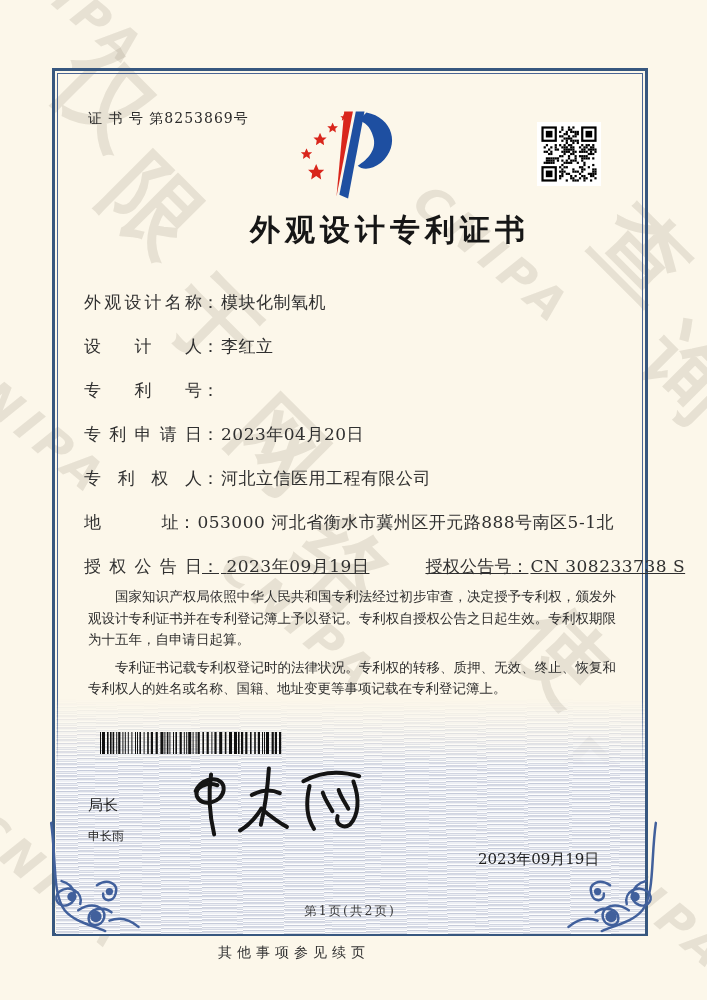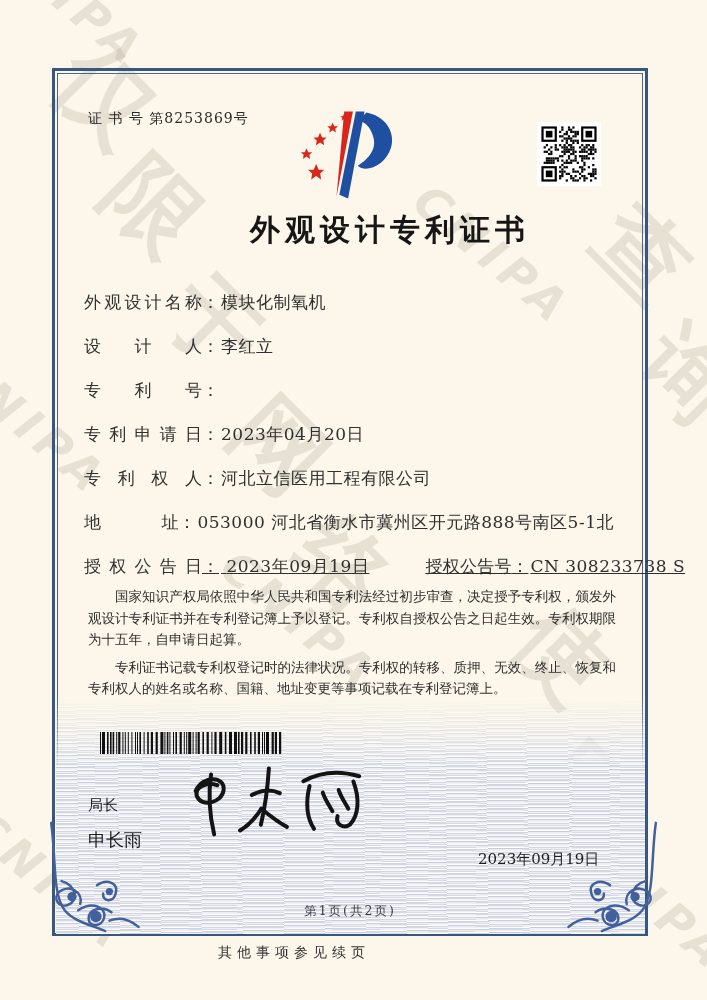--- a/index.html
+++ b/index.html
@@ -49,21 +49,21 @@
   .grant-col2{margin-left:56px; display:flex; align-items:center; white-space:nowrap;}
   
   .bodytext{
     position:absolute; left:88px; top:586px; width:528px; z-index:3;
     font-size:13.5px; line-height:21.5px; color:#2e2e2e; text-align:justify;
   }
   .bodytext p{margin:0 0 6px 0; text-indent:2em;}
   
   .barcode{position:absolute; left:100px; top:732px; width:182px; height:22px; z-index:3;}
   .signer-title{position:absolute; left:88px; top:796px; z-index:3; font-size:15px; color:#1d1d1d; font-family:"DejaVu Sans","Liberation Sans",sans-serif;}
-  .signer-name{position:absolute; left:88px; top:828px; z-index:3; font-size:18px; color:#1d1d1d; font-family:"DejaVu Sans","Liberation Sans",sans-serif;}
+  .signer-name{position:absolute; left:88px; top:828px; z-index:3; font-size:12px; color:#1d1d1d; font-family:"DejaVu Sans","Liberation Sans",sans-serif;}
   .signature{position:absolute; left:182px; top:760px; width:200px; height:80px; z-index:3; transform:rotate(-2deg);}
   .sign-date{position:absolute; left:478px; top:850px; z-index:3; font-size:15px; color:#1d1d1d;}
   .page-indicator{position:absolute; left:52px; top:903px; width:596px; text-align:center; z-index:3; font-size:12.5px; letter-spacing:2px; color:#3a3a3a;}
   .continuation{position:absolute; left:0; top:944px; width:588px; text-align:center; z-index:3; font-size:14px; letter-spacing:5px; color:#333;}
   .flourish{position:absolute; width:104px; height:116px; z-index:4; pointer-events:none;}
   .flourish.bl{left:47px; top:820px;}
   .flourish.br{left:556px; top:820px; transform:scaleX(-1);}
 </style>
 </head>
 <body>

